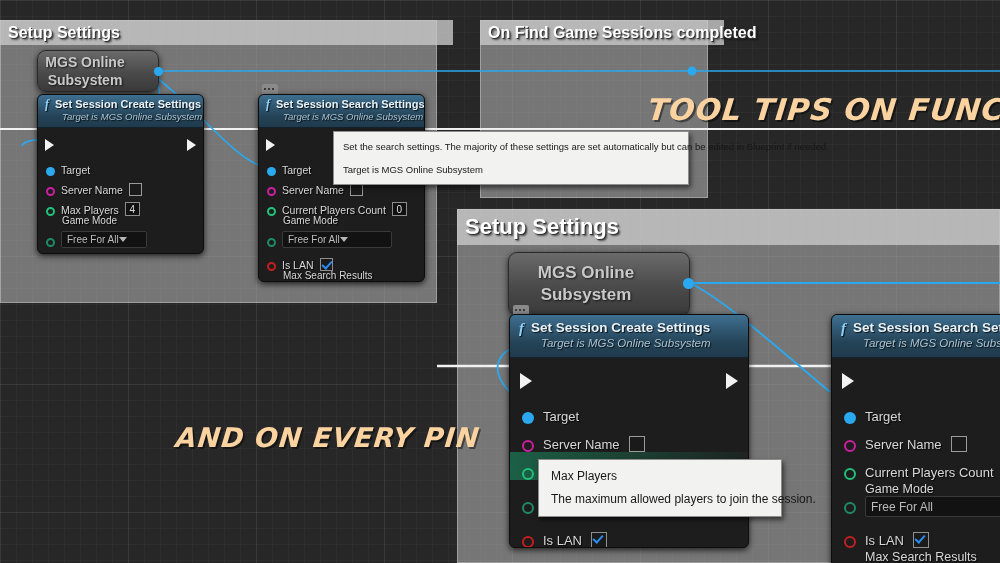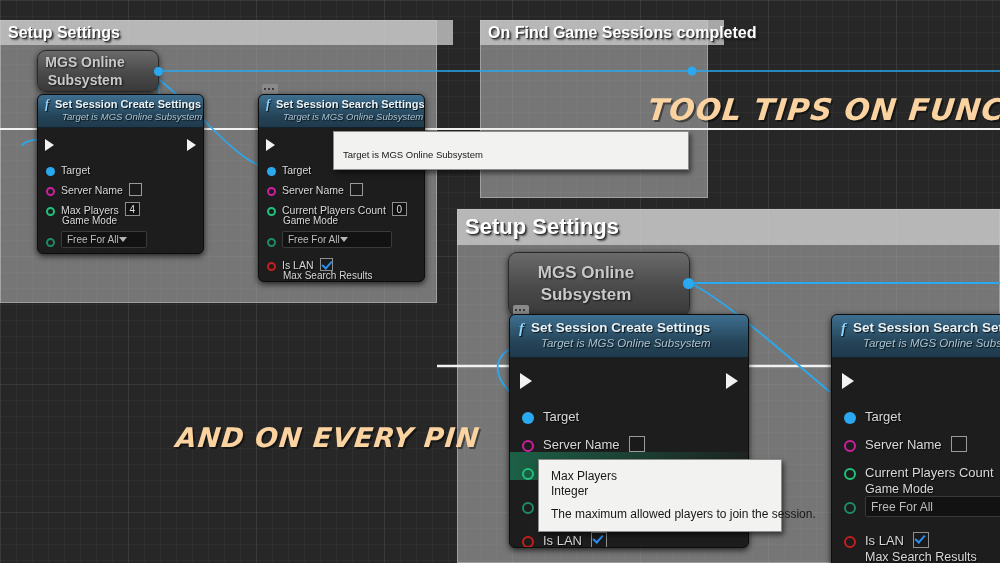--- a/index.html
+++ b/index.html
@@ -257,20 +257,21 @@
         <span class="cb on"></span>
       </div>
       <div class="row tall" style="height:30px;">
         <span class="plabel stack">Max Search Results</span>
 
       </div>
     </div>
   </div>
 
   <div class="tip" style="left:333px;top:131px;width:356px;">
+    <div class="l" style="font-size:9.5px;">Set the search settings. The majority of these settings are set automatically but can be edited in Blueprint if needed.</div>
     <div class="gap"></div>
     <div class="l" style="font-size:9.5px;">Target is MGS Online Subsystem</div>
   </div>
 
   <div class="anno" style="left:648px;top:92px;font-size:30px;">TOOL TIPS ON FUNCTIONS</div>
   <div class="anno" style="left:176px;top:422px;font-size:27px;">AND ON EVERY PIN</div>
 
   <div class="varnode" style="left:508px;top:252px;width:180px;height:62px;">
     <div class="vtxt">
       <span>MGS Online</span><br><span>Subsystem</span>
@@ -365,18 +366,17 @@
       </div>
       <div class="row tall" style="height:40px;padding:0 12px;gap:9px;">
         <span class="plabel stack" style="left:33px;top:2px;font-size:12.5px;">Max Search Results</span>
 
       </div>
     </div>
   </div>
 
   <div class="tip big" style="left:538px;top:459px;width:244px;padding:9px 12px;">
     <div class="l" style="font-size:12px;">Max Players</div>
-    <div class="l" style="font-size:12px;">Integer</div>
     <div class="gap"></div>
     <div class="l" style="font-size:12px;">The maximum allowed players to join the session.</div>
   </div>
 
 </div>
 
 </body></html>

